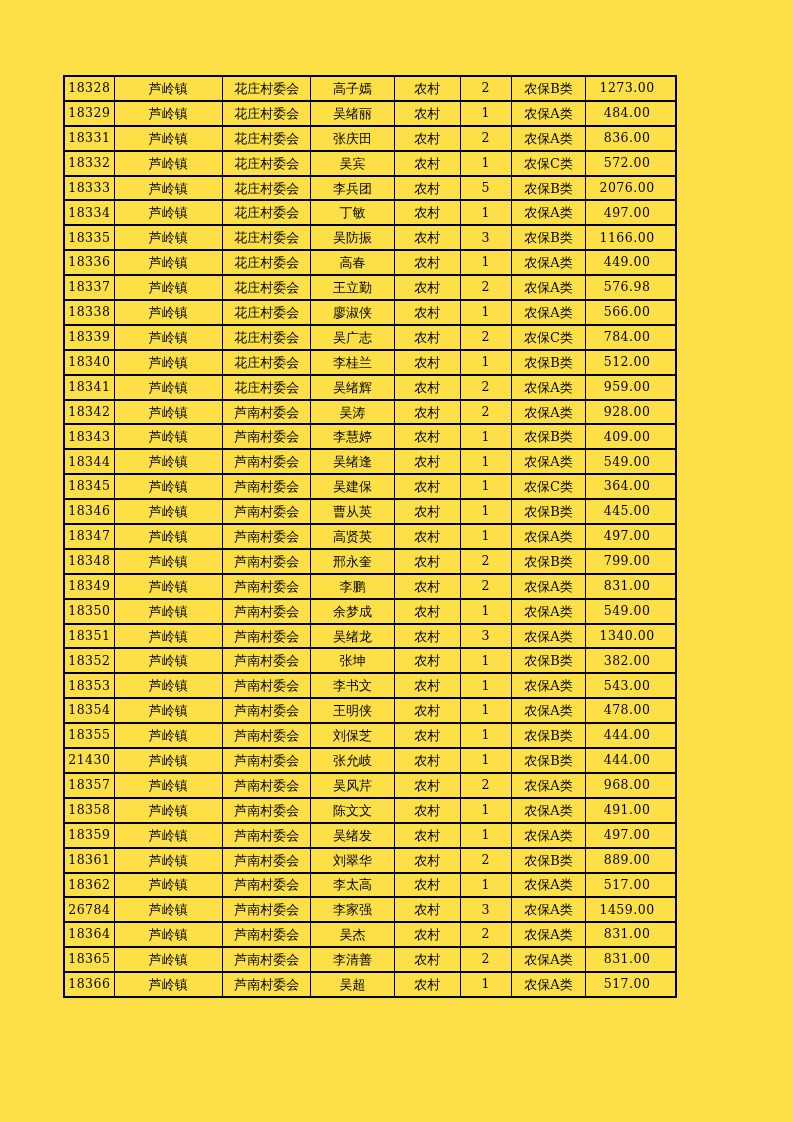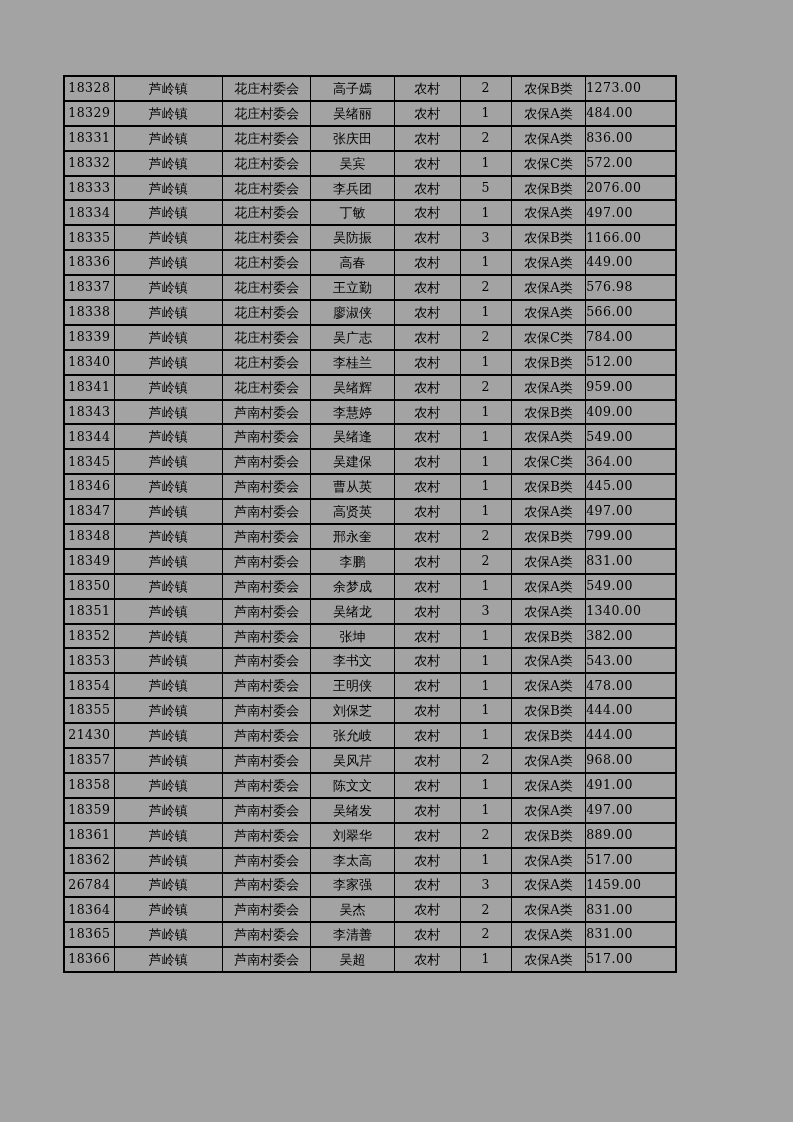--- a/index.html
+++ b/index.html
@@ -12,21 +12,21 @@
     height: 1122px;
     position: relative;
     font-family: "DejaVu Serif", "Liberation Serif", serif;
     color: #000000;
   }
   .page {
     position: absolute;
     left: 0; top: 0;
     width: 793px;
     height: 1122px;
-    background: #a3a3a3;
+    background: #fde047;
   }
   table.roster {
     position: absolute;
     left: 63px;
     top: 75px;
     width: 614px;
     border-collapse: collapse;
     table-layout: fixed;
   }
   table.roster td {
@@ -51,21 +51,21 @@
   col.c0 { width: 50px; }
   col.c1 { width: 108px; }
   col.c2 { width: 88px; }
   col.c3 { width: 83px; }
   col.c4 { width: 66px; }
   col.c5 { width: 51px; }
   col.c6 { width: 74px; }
   col.c7 { width: 90px; }
   
   table.roster td.col-amount {
-    text-align: left;
+    text-align: center;
     padding-right: 7px;
   }
   
   table.roster td.col-seq,
   table.roster td.col-person_count,
   table.roster td.col-amount {
     font-size: 12.5px;
     letter-spacing: 0.5px;
   }
 </style>
@@ -209,20 +209,30 @@
           <td class="col-seq">18341</td>
           <td class="col-town">芦岭镇</td>
           <td class="col-village">花庄村委会</td>
           <td class="col-person_name">吴绪辉</td>
           <td class="col-household_type">农村</td>
           <td class="col-person_count">2</td>
           <td class="col-insurance_category">农保A类</td>
           <td class="col-amount">959.00</td>
         </tr>
         <tr>
+          <td class="col-seq">18342</td>
+          <td class="col-town">芦岭镇</td>
+          <td class="col-village">芦南村委会</td>
+          <td class="col-person_name">吴涛</td>
+          <td class="col-household_type">农村</td>
+          <td class="col-person_count">2</td>
+          <td class="col-insurance_category">农保A类</td>
+          <td class="col-amount">928.00</td>
+        </tr>
+        <tr>
           <td class="col-seq">18343</td>
           <td class="col-town">芦岭镇</td>
           <td class="col-village">芦南村委会</td>
           <td class="col-person_name">李慧婷</td>
           <td class="col-household_type">农村</td>
           <td class="col-person_count">1</td>
           <td class="col-insurance_category">农保B类</td>
           <td class="col-amount">409.00</td>
         </tr>
         <tr>

